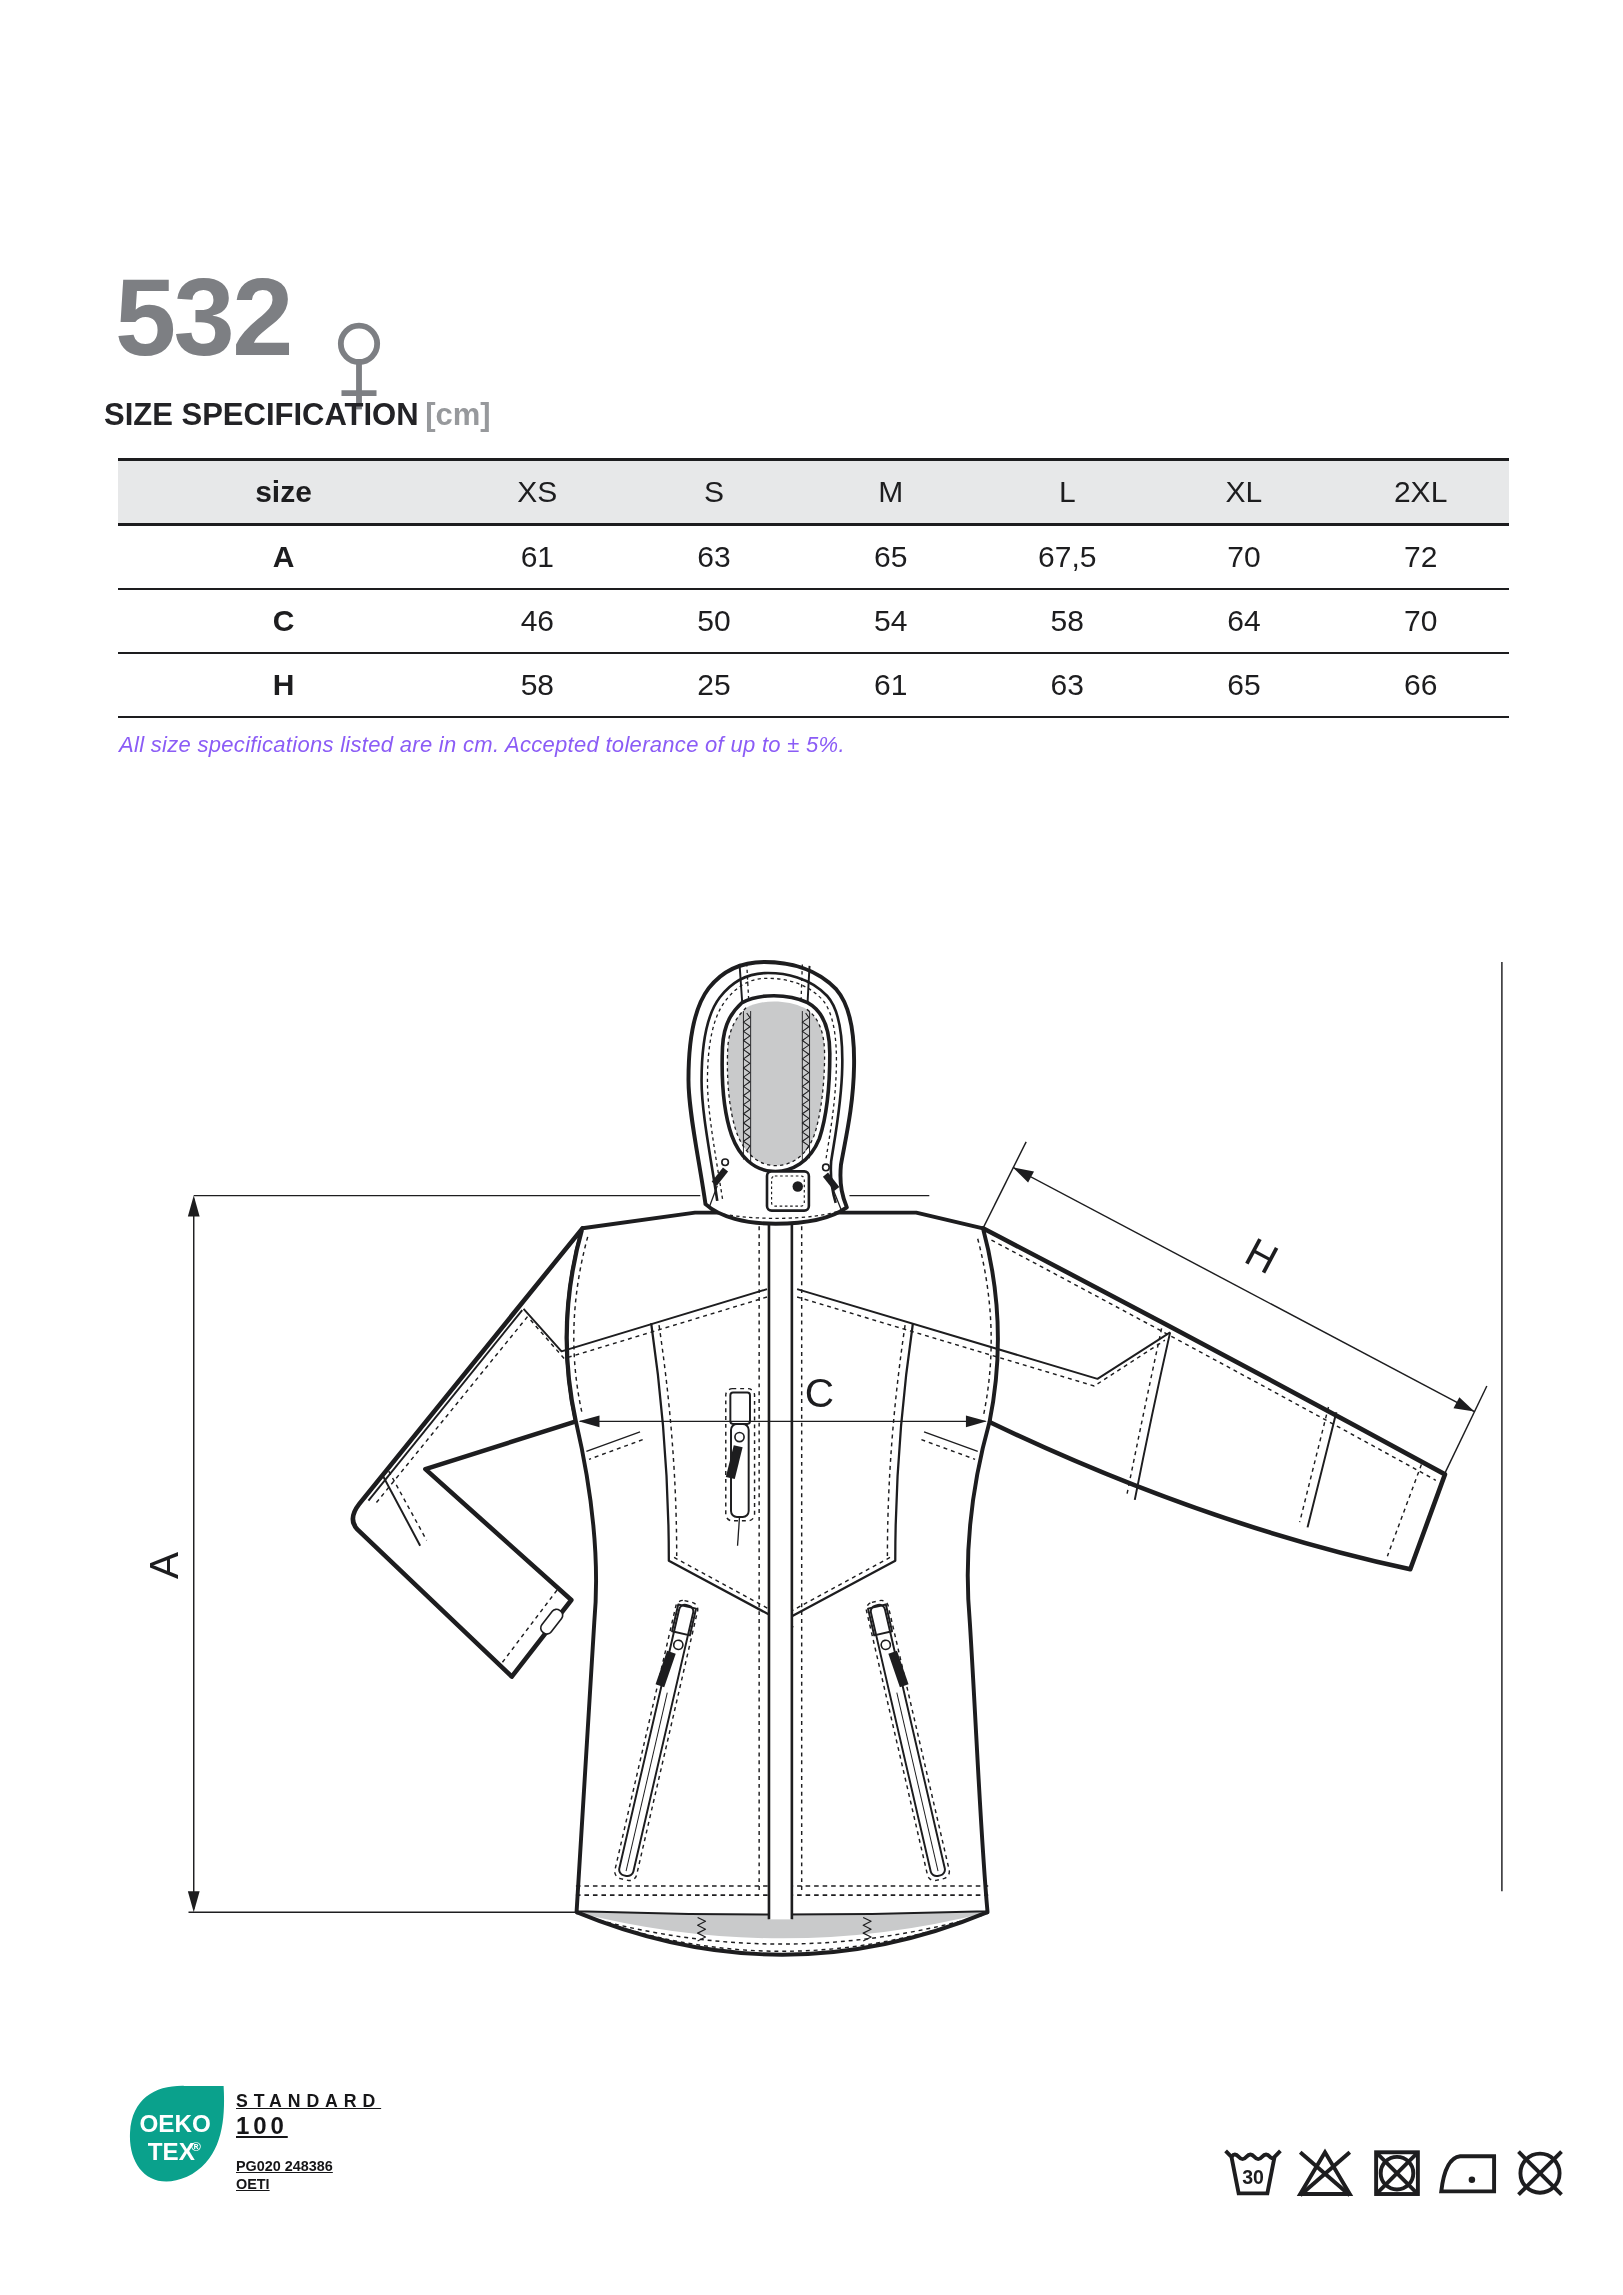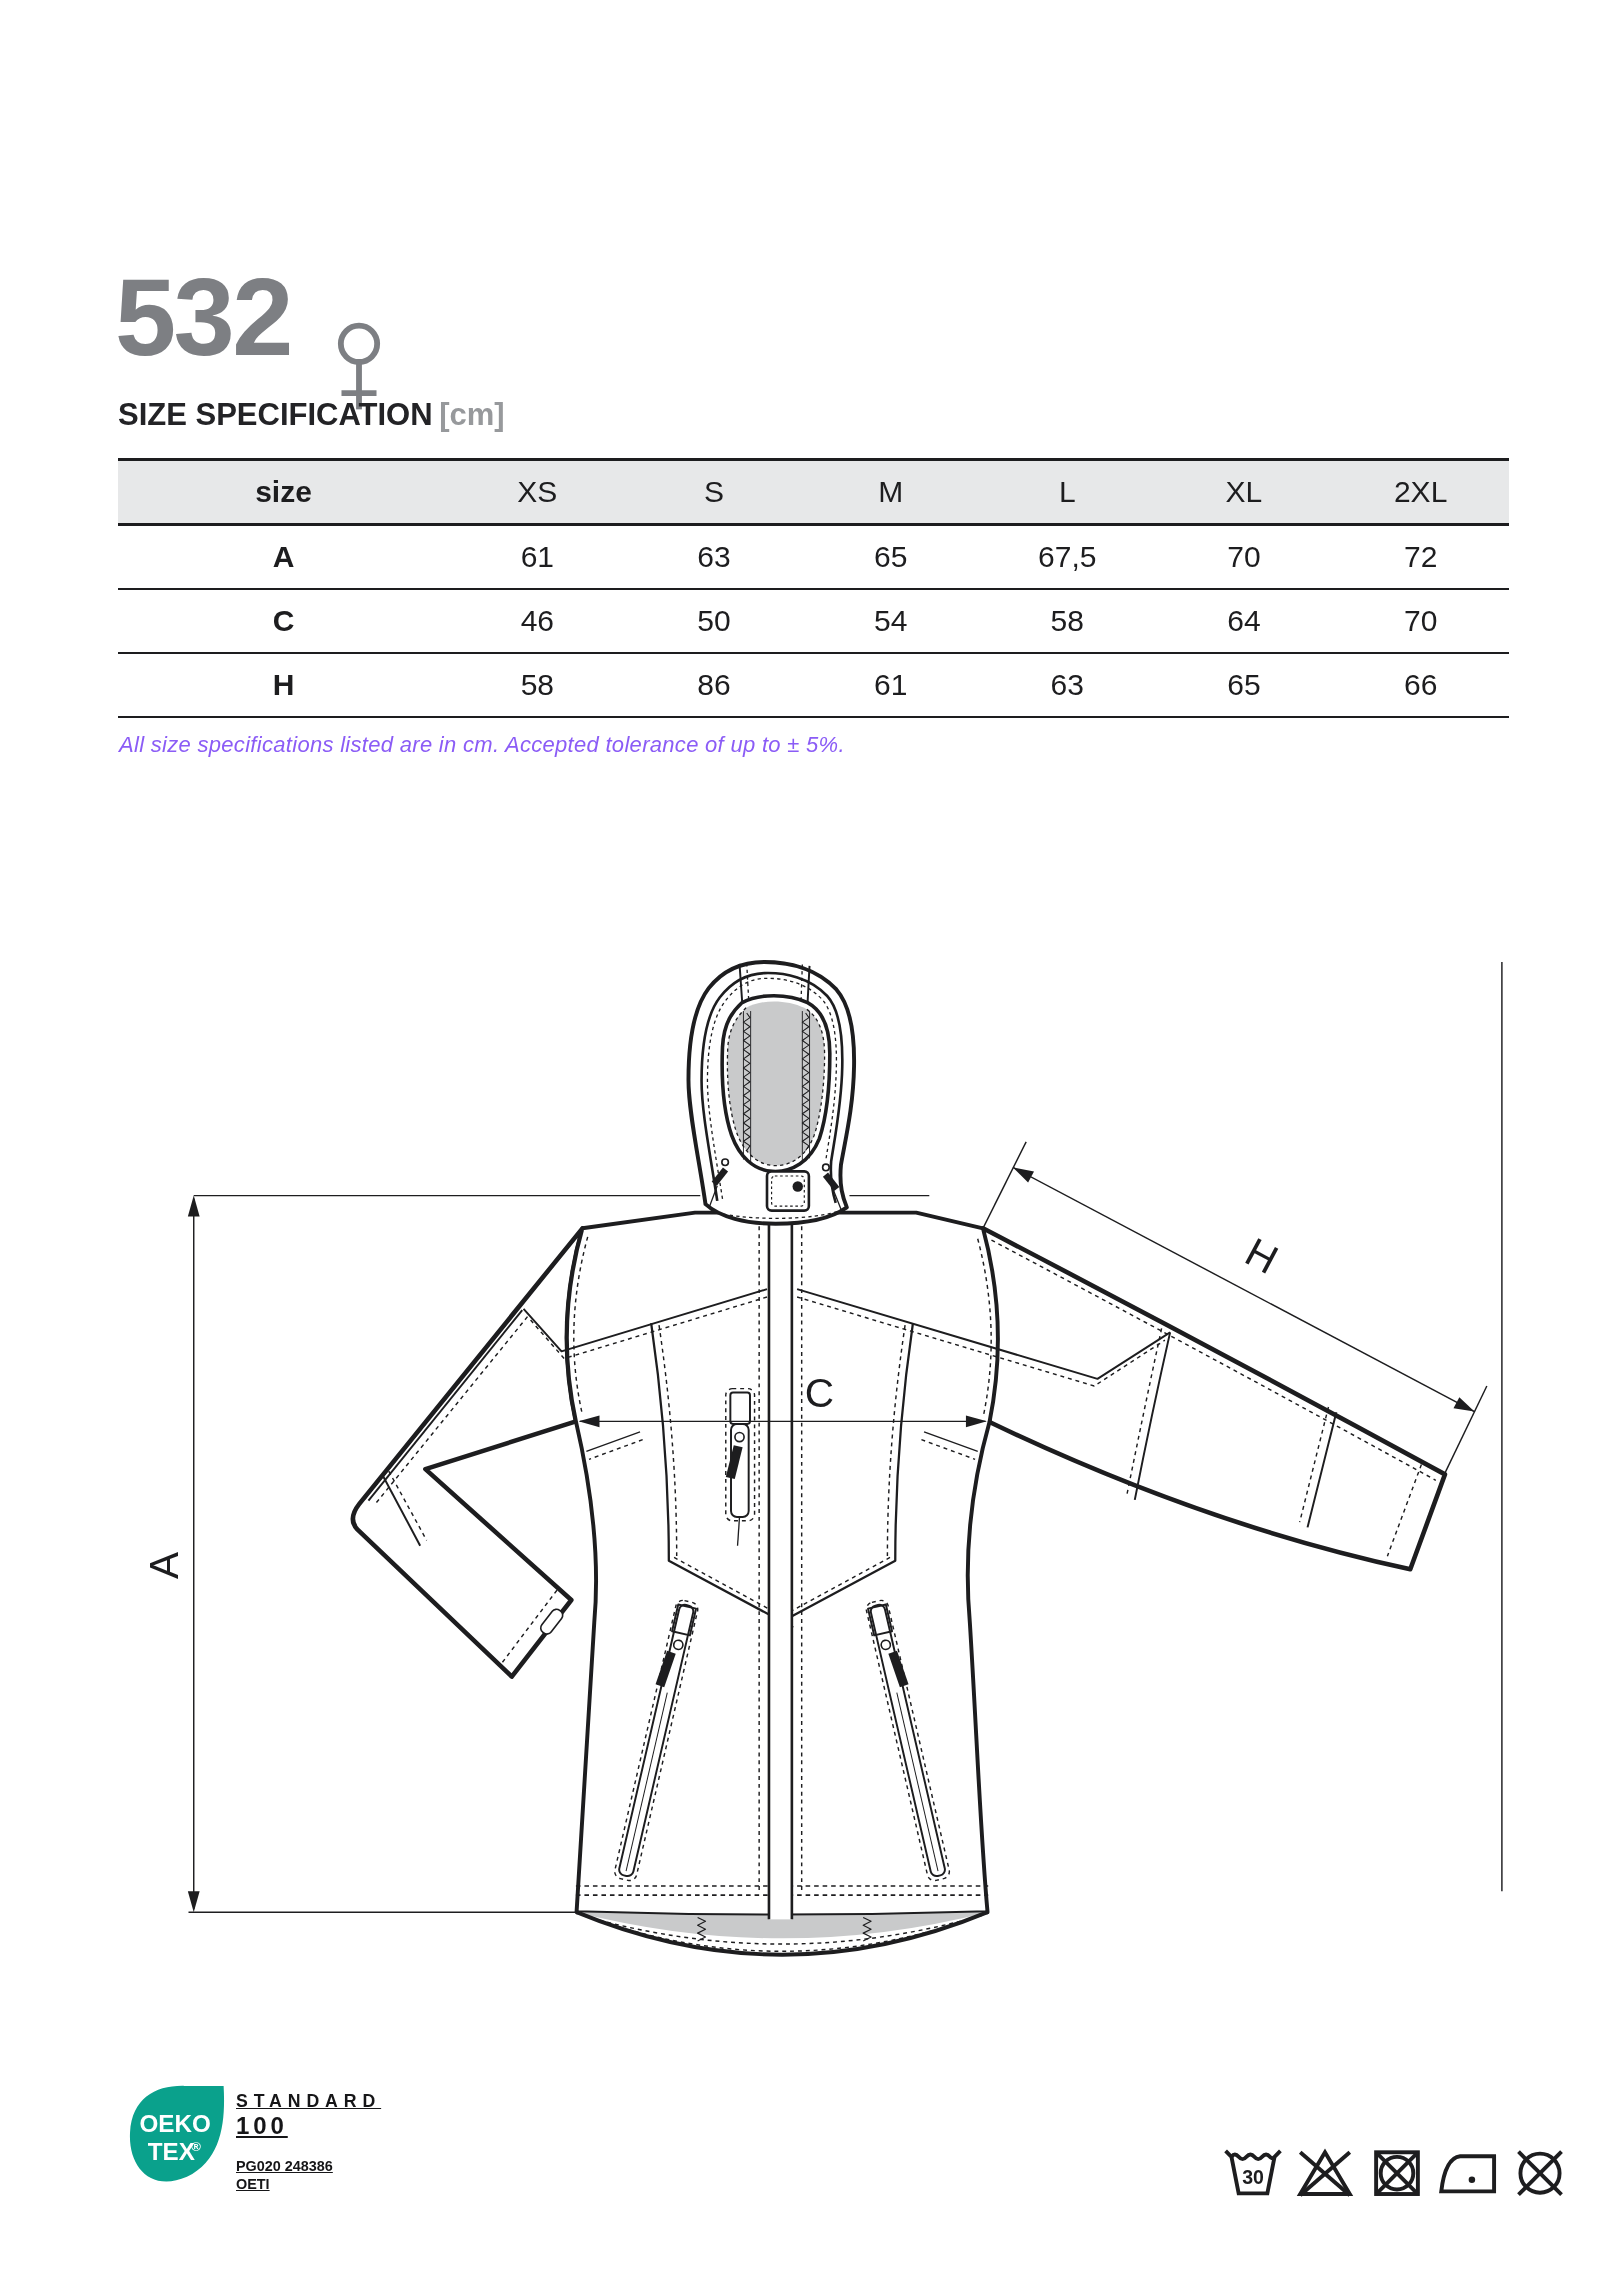--- a/index.html
+++ b/index.html
@@ -12,21 +12,21 @@
     overflow:hidden;
   }
   
   .product-code{
     position:absolute;left:115px;top:262px;
     font-size:110px;font-weight:800;letter-spacing:-2.6px;
     color:#7d7f83;line-height:1;
   }
   .gender-icon{position:absolute;left:335px;top:322px;}
   .section-heading{
-    position:absolute;left:118px;top:397px;
+    position:absolute;left:104px;top:397px;
     font-size:31px;font-weight:700;color:#232326;letter-spacing:0;
     white-space:nowrap;
   }
   .section-heading .unit{color:#97999c;font-weight:600;margin-left:6.5px;}
   
   .spec-table{
     position:absolute;left:118px;top:458px;width:1391px;
     border-collapse:collapse;table-layout:fixed;
   }
   .spec-table col.label-col{width:331px;}
@@ -118,21 +118,21 @@
         <td>46</td>
         <td>50</td>
         <td>54</td>
         <td>58</td>
         <td>64</td>
         <td>70</td>
       </tr>
       <tr>
         <td class="row-label">H</td>
         <td>58</td>
-        <td>86</td>
+        <td>25</td>
         <td>61</td>
         <td>63</td>
         <td>65</td>
         <td>66</td>
       </tr>
     </tbody>
   </table>
 
   <div class="note-text">All size specifications listed are in cm. Accepted tolerance of up to ± 5%.</div>
 

